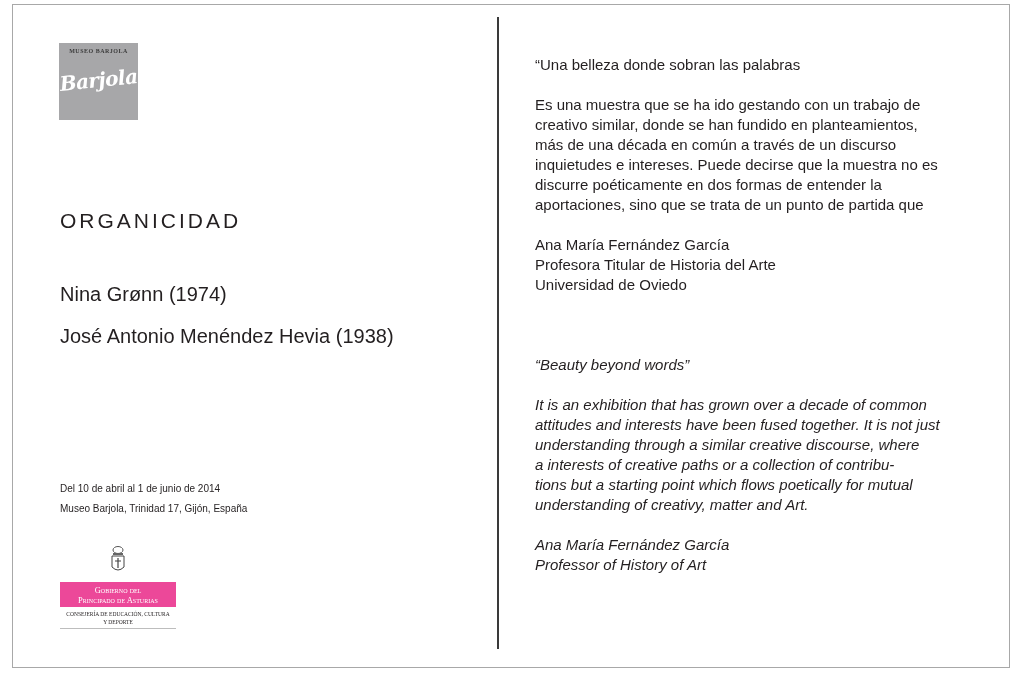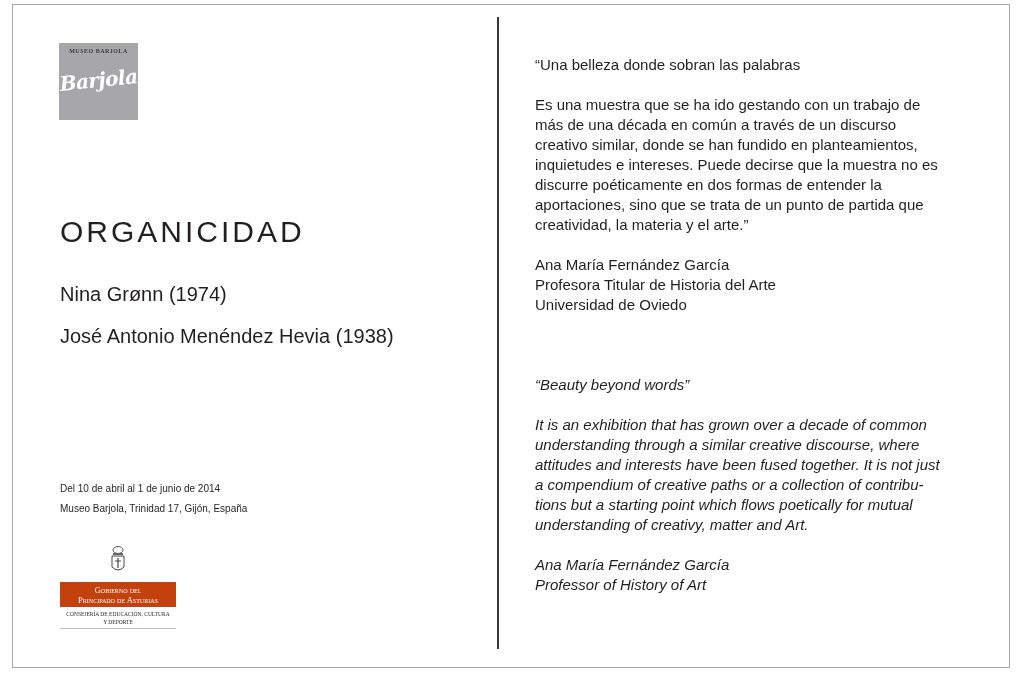--- a/index.html
+++ b/index.html
@@ -10,29 +10,29 @@
   .divider { position:absolute; left:497px; top:17px; width:2px; height:632px; background:#3a3a3a; }
 
   .logo { position:absolute; left:59px; top:43px; width:79px; height:77px; background:#a7a7a9; }
   .logo .top { position:absolute; left:0; right:0; top:5px; text-align:center;
                font-family:"Liberation Serif", serif; font-weight:bold; font-size:6px;
                letter-spacing:0.5px; color:#3b3b3b; }
   .logo .script { position:absolute; left:0; right:0; top:25px; text-align:center;
                   font-family:"DejaVu Serif", serif; font-style:italic; font-weight:bold;
                   font-size:20px; color:#ffffff; letter-spacing:-0.5px; transform:rotate(-6deg); }
 
-  .title { position:absolute; left:60px; top:215px; font-size:30px; letter-spacing:3px;
+  .title { position:absolute; left:60px; top:209px; font-size:21px; letter-spacing:3px;
            font-weight:normal; color:#231f20; }
   .artists { position:absolute; left:60px; top:266px; font-size:20px; line-height:28px; }
   .artists div { white-space:nowrap;margin-top:14px; }
   .info { position:absolute; left:60px; top:479px; font-size:10px; line-height:20px; }
 
   .gov { position:absolute; left:60px; top:546px; width:116px; }
   .gov .crest { width:16px; height:28px; margin:0 auto 8px auto; position:relative; }
-  .gov .banner { background:#c2410c; color:#fff; font-family:"Liberation Serif", serif;
+  .gov .banner { background:#ec4899; color:#fff; font-family:"Liberation Serif", serif;
                  font-size:8.5px; line-height:10px; text-align:center; padding:3px 0 2px 0; font-variant:small-caps; }
   .gov .dept { font-family:"Liberation Serif", serif; font-size:5.5px; line-height:8px;
                text-align:center; color:#231f20; padding-top:3px; border-bottom:1px solid #bdbdbd; padding-bottom:2px; text-transform:uppercase; }
 
   .right { position:absolute; left:535px; top:55px; width:455px; font-size:15px; line-height:20px; }
   .right p { margin:0; }
   .right .gap20 { height:20px; }
   .right .gap60 { height:60px; }
   .it { font-style:italic; }
 </style>
@@ -76,38 +76,37 @@
     <div>Consejería de Educación, Cultura</div>
     <div>y Deporte</div>
   </div>
 </div>
 
 <div class="right">
   <p>“Una belleza donde sobran las palabras</p>
   <div class="gap20"></div>
   <div>
     <p>Es una muestra que se ha ido gestando con un trabajo de</p>
+    <p>creativo similar, donde se han fundido en planteamientos,</p>
     <p>más de una década en común a través de un discurso</p>
-    <p>creativo similar, donde se han fundido en planteamientos,</p>
     <p>inquietudes e intereses. Puede decirse que la muestra no es</p>
     <p>discurre poéticamente en dos formas de entender la</p>
     <p>aportaciones, sino que se trata de un punto de partida que</p>
-    <p>creatividad, la materia y el arte.”</p>
   </div>
   <div class="gap20"></div>
   <p>Ana María Fernández García</p>
   <p>Profesora Titular de Historia del Arte</p>
   <p>Universidad de Oviedo</p>
   <div class="gap60"></div>
   <p class="it">“Beauty beyond words”</p>
   <div class="gap20"></div>
   <div class="it">
     <p>It is an exhibition that has grown over a decade of common</p>
+    <p>attitudes and interests have been fused together. It is not just</p>
     <p>understanding through a similar creative discourse, where</p>
-    <p>attitudes and interests have been fused together. It is not just</p>
-    <p>a compendium of creative paths or a collection of contribu-</p>
+    <p>a interests of creative paths or a collection of contribu-</p>
     <p>tions but a starting point which flows poetically for mutual</p>
     <p>understanding of creativy, matter and Art.</p>
   </div>
   <div class="gap20"></div>
   <p class="it">Ana María Fernández García</p>
   <p class="it">Professor of History of Art</p>
 </div>
 
 </body></html>

